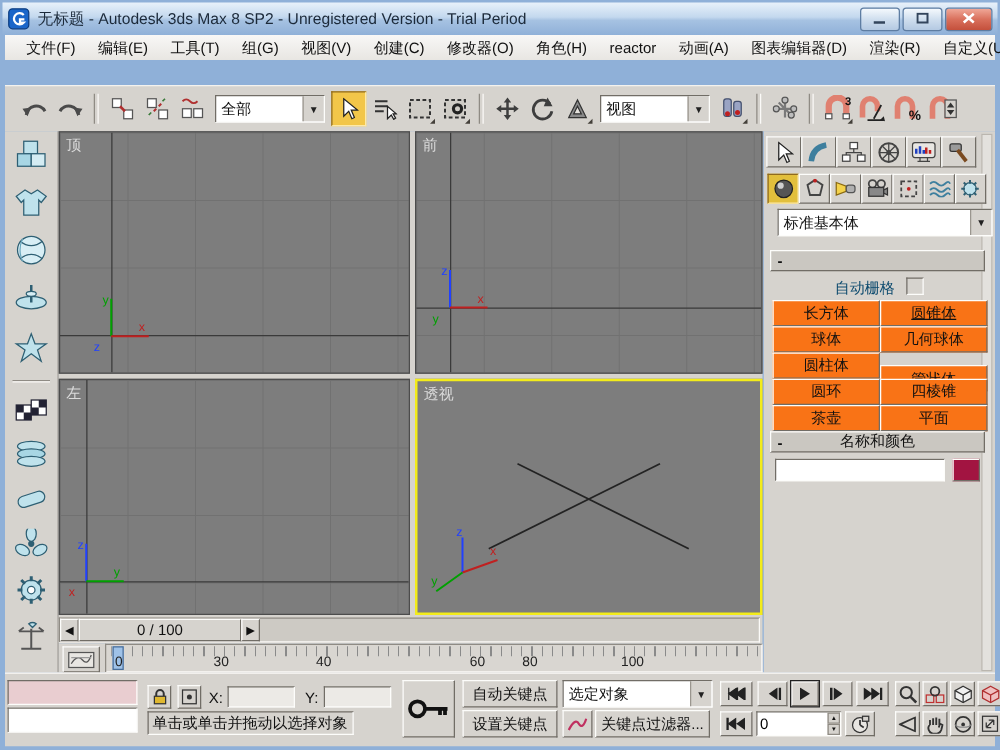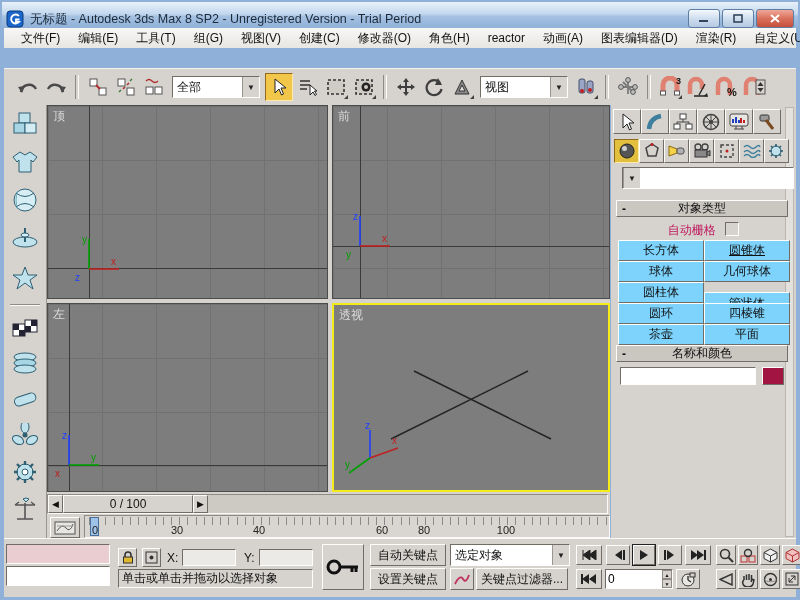--- a/index.html
+++ b/index.html
@@ -1,21 +1,21 @@
 <!DOCTYPE html>
 <html><head>
 <meta charset="utf-8">
 <style>
   html,body{margin:0;padding:0;}
   body{font-family:"Liberation Sans","DejaVu Sans",sans-serif;font-size:12px;color:#111;}
   .win{position:relative;width:800px;height:600px;background:#8fb0d8;overflow:hidden;}
   
   .titlebar{position:absolute;left:2px;top:2px;width:796px;height:26px;
     background:linear-gradient(#e8f1fa, #c3d8ee 45%, #a6c2e2 55%, #8fb0d8);
-    display:flex;align-items:flex-end;padding:0 4px;box-sizing:border-box;}
+    display:flex;align-items:center;padding:0 4px;box-sizing:border-box;}
   .titlebar .ttl{margin-left:6px;color:#1c2a3a;font-size:12.5px;white-space:nowrap;}
   .winbtns{margin-left:auto;display:flex;gap:2px;}
   .wbtn{width:30px;height:17px;border:1px solid #5e7da2;border-radius:3px;
     background:linear-gradient(#f5f9fd,#cfdeee 50%,#b4c9e2);display:flex;align-items:center;justify-content:center;}
   .wbtn.close{width:36px;background:linear-gradient(#f0a898,#d9705c 50%,#c4503c);}
   
   .menubar{position:absolute;left:4px;width:792px;background:linear-gradient(#f8f7f6,#e8e6e2);display:flex;align-items:center;padding:0 8px;box-sizing:border-box;}
   .m1{top:28px;height:20px;}
   .m2{top:48px;height:19px;border-bottom:1px solid #b9b5ae;}
   .mitem{padding:0 9px;white-space:nowrap;}
@@ -53,22 +53,22 @@
   .ruler .fmark{position:absolute;left:5px;top:1px;width:9px;height:19px;background:#9fc2e8;border:1px solid #4a6f9a;box-sizing:border-box;}
   
   .cmd{position:absolute;left:611px;top:105px;width:185px;height:433px;background:#d6d3ce;}
   .cmd .gutter{position:absolute;right:2px;top:2px;width:7px;height:428px;background:#e3e1dd;border:1px solid #bab6af;}
   .ptab{position:absolute;width:26px;height:23px;background:#d6d3ce;border:1px solid;border-color:#fdfdfb #716d66 #716d66 #fdfdfb;display:flex;align-items:center;justify-content:center;}
   .pico{position:absolute;width:23px;height:22px;background:#d6d3ce;border:1px solid;border-color:#fdfdfb #716d66 #716d66 #fdfdfb;display:flex;align-items:center;justify-content:center;}
   .pico.on{background:#e2bf3c;border-color:#8f6a1f #fde9a9 #fde9a9 #8f6a1f;}
   .rollhdr{position:absolute;left:5px;width:172px;height:17px;background:#cac7c1;border:1px solid;border-color:#fdfdfb #716d66 #716d66 #fdfdfb;display:flex;align-items:center;box-sizing:border-box;}
   .rollhdr .minus{width:14px;text-align:center;font-weight:bold;}
   .rollhdr .rtitle{flex:1;text-align:center;margin-right:14px;}
-  .obtn{position:absolute;height:19px;background:#7dd3fc;border:1px solid;border-color:#fdfdfb #716d66 #716d66 #fdfdfb;display:flex;align-items:center;justify-content:center;}
-  .gray{color:#be185d;}
+  .obtn{position:absolute;height:19px;background:#f97316;border:1px solid;border-color:#fdfdfb #716d66 #716d66 #fdfdfb;display:flex;align-items:center;justify-content:center;}
+  .gray{color:#0c4a6e;}
   .cbox{width:12px;height:12px;background:#d6d3ce;border:1px solid;border-color:#716d66 #fdfdfb #fdfdfb #716d66;display:inline-block;}
   
   .status{position:absolute;left:4px;top:538px;width:792px;height:58px;background:#d6d3ce;border-top:1px solid #fbfaf8;}
   .sfield{position:absolute;border:1px solid;border-color:#716d66 #fdfdfb #fdfdfb #716d66;box-sizing:border-box;}
   .sbtn{position:absolute;background:#d6d3ce;border:1px solid;border-color:#fdfdfb #716d66 #716d66 #fdfdfb;display:flex;align-items:center;justify-content:center;box-sizing:border-box;}
   .sbtn.framed{outline:1px solid #222;}
   .slabel{position:absolute;color:#111;}
   input.bare{border:none;outline:none;background:transparent;width:100%;height:100%;font:inherit;padding:0 2px;box-sizing:border-box;}
   .spin{display:flex;flex-direction:column;width:10px;margin-left:auto;height:100%;}
   .spin div{flex:1;background:#d6d3ce;border:1px solid #8f8b84;font-size:5px;display:flex;align-items:center;justify-content:center;}
@@ -484,26 +484,26 @@
         </svg>
       </div>
     <div class="pico" style="left:153px;top:34px;">
         <svg width="18" height="16">
           <circle cx="8" cy="8" r="5" fill="#bfe2ec" stroke="#2e5f73"></circle>
           <path d="M8,1 v3 M8,12 v3 M1,8 h3 M12,8 h3 M3,3 l2,2 M11,11 l2,2 M13,3 l-2,2 M5,11 l-2,2" stroke="#2e5f73" stroke-width="1.6"></path>
         </svg>
       </div>
 
     <div class="drop" style="position:absolute;left:7px;top:62px;width:170px;">
+      <span class="dtxt">标准基本体</span>
       <span class="darr">▼</span>
     </div>
 
     <div class="rollhdr" style="top:95px;">
       <span class="minus">-</span>
-      <span class="rtitle">对象类型</span>
     </div>
     <div style="position:absolute;left:0;top:117px;width:185px;text-align:center;">
       <span class="gray">自动栅格</span>
       <span class="cbox" style="vertical-align:-2px;margin-left:6px;"></span>
     </div>
     <div class="obtn" style="left:7px;top:135px;width:84px;">
         <span>长方体</span>
       </div>
     <div class="obtn" style="left:93px;top:135px;width:84px;text-decoration:underline;">
         <span>圆锥体</span>
@@ -555,21 +555,21 @@
     <div class="sbtn" style="left:138px;top:9px;width:19px;height:19px;">
         <svg width="13" height="13">
           <rect x="1" y="1" width="11" height="11" fill="none" stroke="#333"></rect>
           <circle cx="6.5" cy="6.5" r="2" fill="#333"></circle>
         </svg>
       </div>
     <span class="slabel" style="left:163px;top:12px;">X:</span>
     <div class="sfield" style="left:178px;top:10px;width:54px;height:17px;background:#eceae6;"><input class="bare" value="" style=""></div>
     <span class="slabel" style="left:240px;top:12px;">Y:</span>
     <div class="sfield" style="left:255px;top:10px;width:54px;height:17px;background:#eceae6;"><input class="bare" value="" style=""></div>
-    <div class="sfield" style="left:114px;top:30px;width:195px;height:19px;background:#d6d3ce;display:flex;align-items:center;padding:0 3px;">
+    <div class="sfield" style="left:114px;top:30px;width:165px;height:19px;background:#d6d3ce;display:flex;align-items:center;padding:0 3px;">
       <span style="white-space:nowrap;">单击或单击并拖动以选择对象</span>
     </div>
     <div class="sbtn" style="left:318px;top:5px;width:42px;height:46px;">
       <svg width="34" height="20">
           <circle cx="8" cy="10" r="6" fill="none" stroke="#111" stroke-width="3"></circle>
           <path d="M14,10 H32 M26,10 v5 M30,10 v5" stroke="#111" stroke-width="3"></path>
         </svg>
     </div>
     <div class="sbtn" style="left:366px;top:5px;width:76px;height:22px;">
         <span>自动关键点</span>

